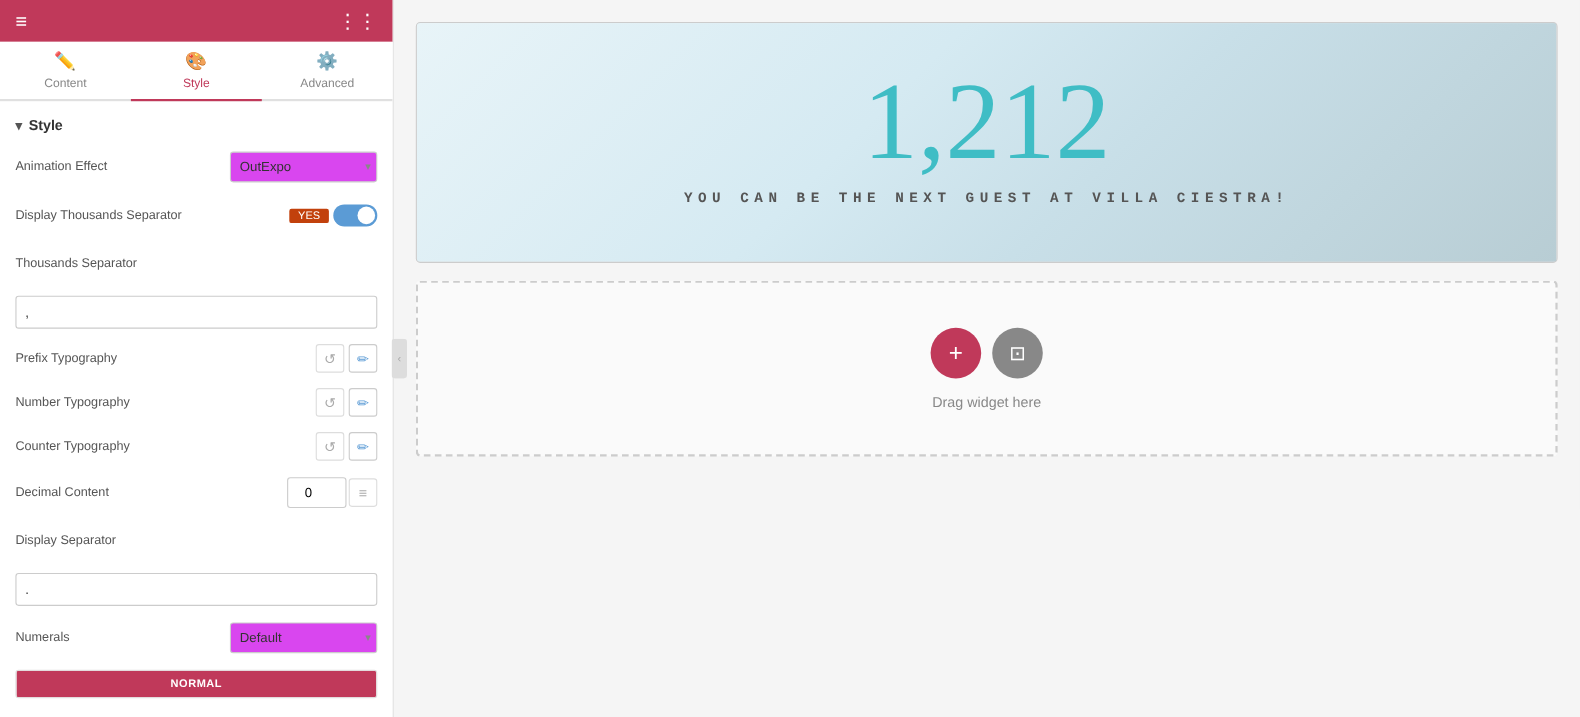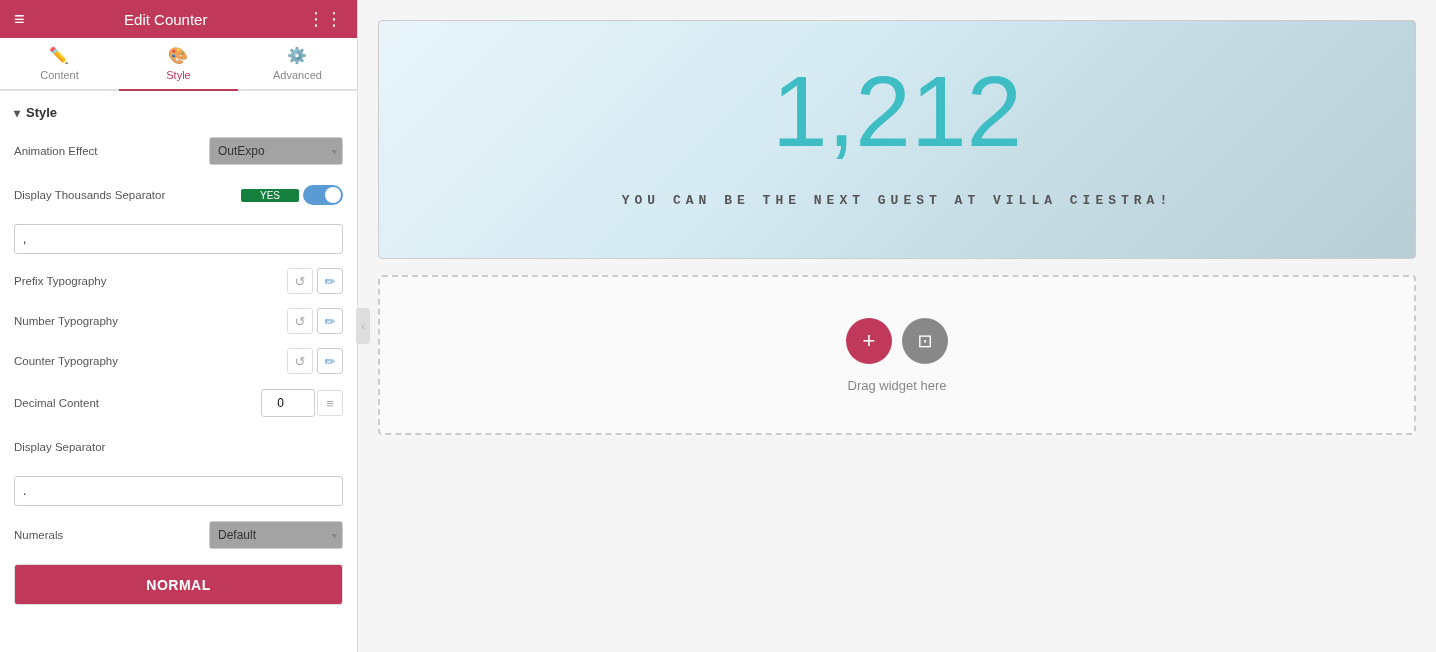--- a/index.html
+++ b/index.html
@@ -105,21 +105,21 @@
     
     .select-wrap {
       position: relative;
       width: 134px;
     }
     .select-wrap select {
       width: 100%;
       height: 28px;
       border: 1px solid #ccc;
       border-radius: 3px;
-      background: #a3a3a3;
+      background: #d946ef;
       font-size: 12px;
       padding: 0 34px 0 8px;
       appearance: none;
       cursor: pointer;
       color: #333;
     }
     .select-arrow {
       position: absolute;
       right: 6px;
       top: 50%;
@@ -131,22 +131,22 @@
 
     
     .toggle-wrap {
       display: flex;
       align-items: center;
       gap: 4px;
     }
     .toggle-label-yes {
       font-size: 10px;
       color: #fff;
-      background: #15803d;
-      padding: 1px 19px;
+      background: #c2410c;
+      padding: 1px 8px;
       border-radius: 2px;
     }
     .toggle-switch {
       width: 40px;
       height: 20px;
       background: #5b9bd5;
       border-radius: 10px;
       position: relative;
       cursor: pointer;
     }
@@ -219,25 +219,25 @@
     
     .state-tabs {
       display: flex;
       margin-bottom: 14px;
       border: 1px solid #ddd;
       border-radius: 3px;
       overflow: hidden;
     }
     .state-tab {
       flex: 1;
-      height: 39px;
-      display: flex;
-      align-items: center;
-      justify-content: center;
-      font-size: 14px;
+      height: 24px;
+      display: flex;
+      align-items: center;
+      justify-content: center;
+      font-size: 10px;
       font-weight: 600;
       cursor: pointer;
       letter-spacing: 0.5px;
     }
     .state-tab.active {
       background: #c0395a;
       color: #fff;
     }
     .state-tab.inactive {
       background: #fff;
@@ -271,22 +271,22 @@
       font-weight: 400;
       margin-bottom: 20px;
       font-family: 'Courier New', monospace;
       text-transform: uppercase;
     }
     .widget-number {
       font-size: 100px;
       color: #3fbdc5;
       font-weight: 300;
       line-height: 1;
-      margin-bottom: 32px;
-      font-family: Liberation Sans, sans-serif;
+      margin-bottom: 12px;
+      font-family: Liberation Serif, serif;
     }
     .widget-subtext {
       font-size: 13px;
       letter-spacing: 5px;
       color: #555;
       text-transform: uppercase;
       font-family: 'Courier New', monospace;
       font-weight: bold;
     }
 
@@ -358,21 +358,20 @@
       font-size: 10px;
     }
   </style>
 </head>
 <body>
 
 <div class="left-panel">
 
   <div class="panel-header">
     <span class="hamburger-icon">≡</span>
-    <span class="panel-header-title">Edit Counter</span>
     <span class="grid-icon">⋮⋮</span>
   </div>
 
   <div class="panel-tabs">
     <div class="tab">
       <span class="tab-icon">✏️</span>
       <span>Content</span>
     </div>
     <div class="tab active">
       <span class="tab-icon">🎨</span>
@@ -407,20 +406,23 @@
     </div>
 
     <div class="field-row">
       <span class="field-label">Display Thousands Separator</span>
       <div class="field-control toggle-wrap">
         <span class="toggle-label-yes">YES</span>
         <div class="toggle-switch"></div>
       </div>
     </div>
 
+    <div class="field-row">
+      <span class="field-label">Thousands Separator</span>
+    </div>
     <div style="margin-bottom:14px;">
       <input type="text" class="text-input full-width" value="," style="">
     </div>
 
     <div class="typo-row">
       <span class="field-label">Prefix Typography</span>
       <div class="typo-icons">
         <div class="icon-btn icon-btn-grey">↺</div>
         <div class="icon-btn">✏</div>
       </div>

